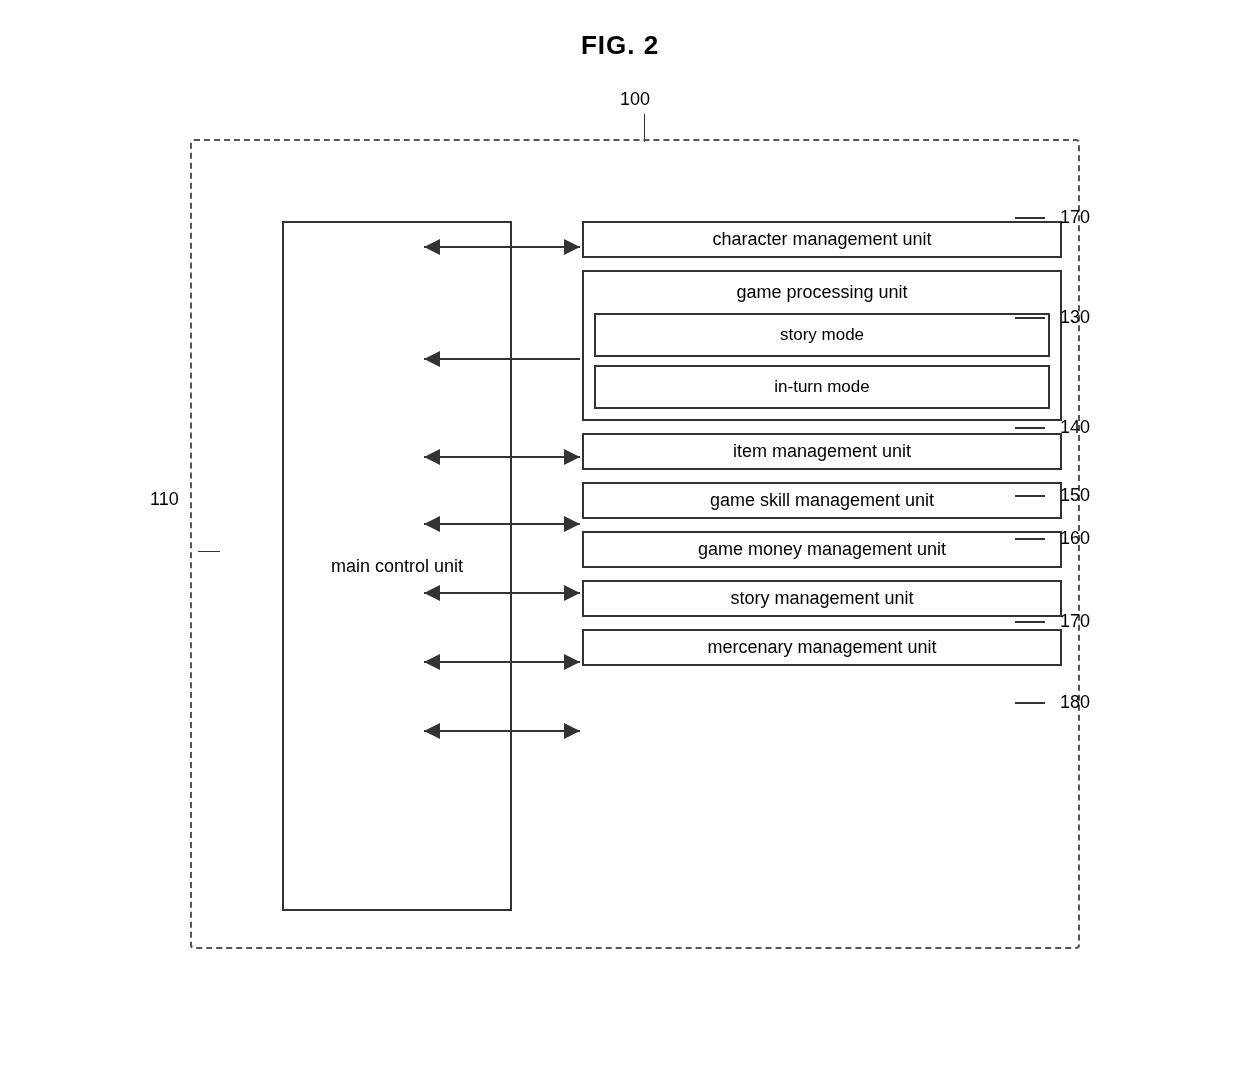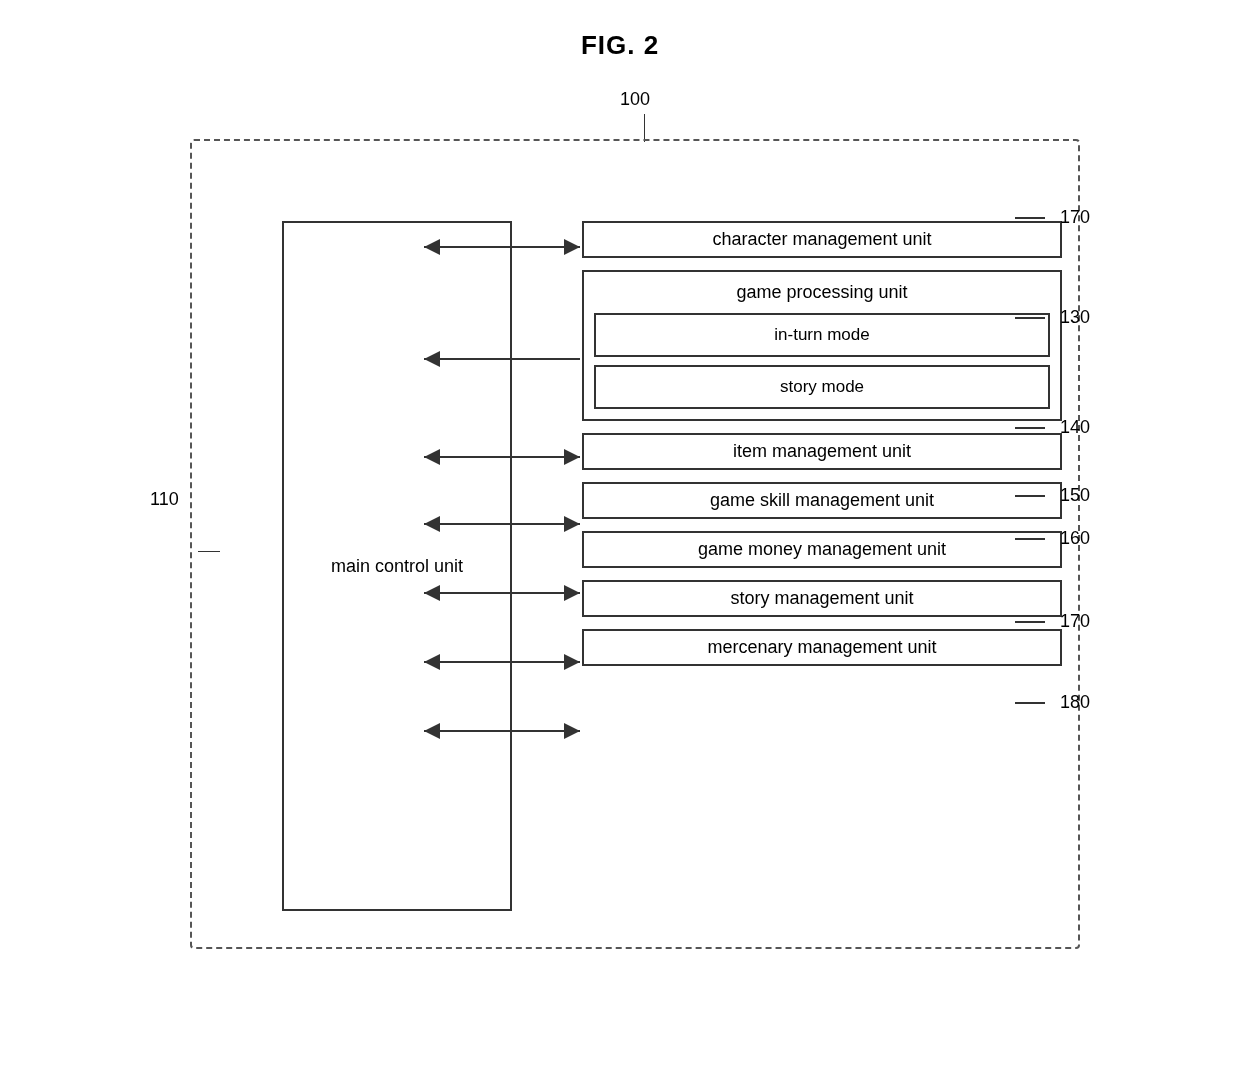--- a/index.html
+++ b/index.html
@@ -151,22 +151,22 @@
     </div>
 
     <div class="right-boxes">
 
       <div class="unit-box">
         <span>character management unit</span>
       </div>
 
       <div class="game-processing-outer">
         <div class="game-processing-title">game processing unit</div>
+        <div class="nested-box">story mode</div>
         <div class="nested-box">in-turn mode</div>
-        <div class="nested-box">story mode</div>
       </div>
 
       <div class="unit-box">
         <span>item management unit</span>
       </div>
 
       <div class="unit-box">
         <span>game skill management unit</span>
       </div>
 

